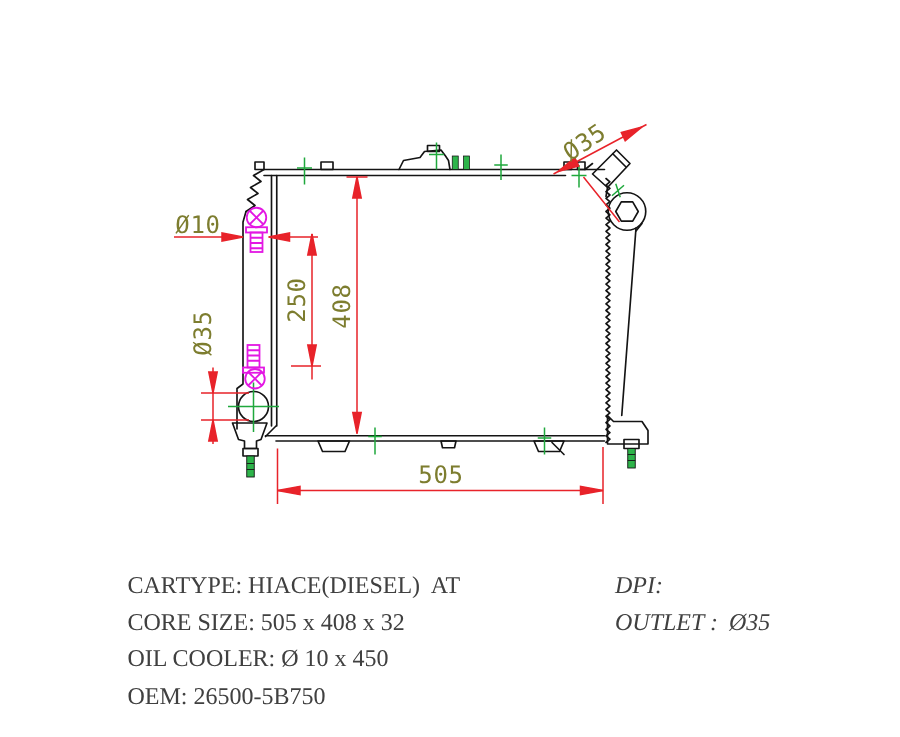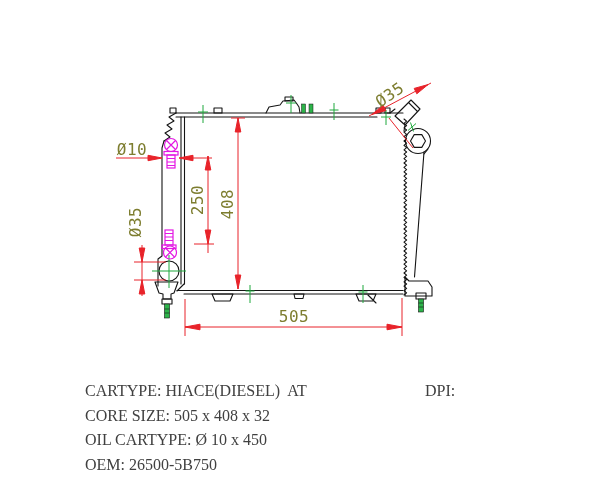--- a/index.html
+++ b/index.html
@@ -2,21 +2,21 @@
 <html><head>
 <meta charset="utf-8">
 <style>
   html,body{margin:0;padding:0;background:#ffffff;}
   #stage{position:relative;width:600px;height:491px;background:#ffffff;overflow:hidden;
          font-family:"Liberation Serif",serif;}
   #drawing{position:absolute;left:0;top:0;}
   .dim-label{font-family:"DejaVu Sans Mono",monospace;font-size:16px;fill:#7d7d2f;letter-spacing:0.5px;}
   .specs-col{position:absolute;top:379px;font-size:16px;color:#404040;line-height:24.6px;}
   #specs-left{left:85px;}
-  #specs-right{left:425px;}
+  #specs-right{left:410px;font-style:italic;}
   .spec-row{white-space:pre;}
   .spec-label{display:inline;}
   #specs-right .spec-label{display:inline-block;width:76px;}
   .spec-value{white-space:pre;}
 </style>
 </head>
 <body>
 
 <div id="stage">
 
@@ -140,21 +140,22 @@
       <text class="dim-label" x="228" y="209" transform="rotate(-90 228 204)">408</text>
       <text class="dim-label" x="135.5" y="227" transform="rotate(-90 135.5 222)">Ø35</text>
       <text class="dim-label" x="294" y="322">505</text>
       <text class="dim-label" x="390" y="100" transform="rotate(-34 390 95)">Ø35</text>
     </g>
   </svg>
 
   <div id="specs-left" class="specs-col">
     <div class="spec-row"><span class="spec-label">CARTYPE:</span> <span class="spec-value">HIACE(DIESEL)  AT</span></div>
     <div class="spec-row"><span class="spec-label">CORE SIZE:</span> <span class="spec-value">505 x 408 x 32</span></div>
-    <div class="spec-row"><span class="spec-label">OIL CARTYPE:</span> <span class="spec-value">Ø 10 x 450</span></div>
+    <div class="spec-row"><span class="spec-label">OIL COOLER:</span> <span class="spec-value">Ø 10 x 450</span></div>
     <div class="spec-row"><span class="spec-label">OEM:</span> <span class="spec-value">26500-5B750</span></div>
   </div>
 
   <div id="specs-right" class="specs-col">
     <div class="spec-row"><span class="spec-label">DPI:</span><span class="spec-value"></span></div>
+    <div class="spec-row"><span class="spec-label">OUTLET :</span><span class="spec-value">Ø35</span></div>
   </div>
 
 </div>
 
 </body></html>

